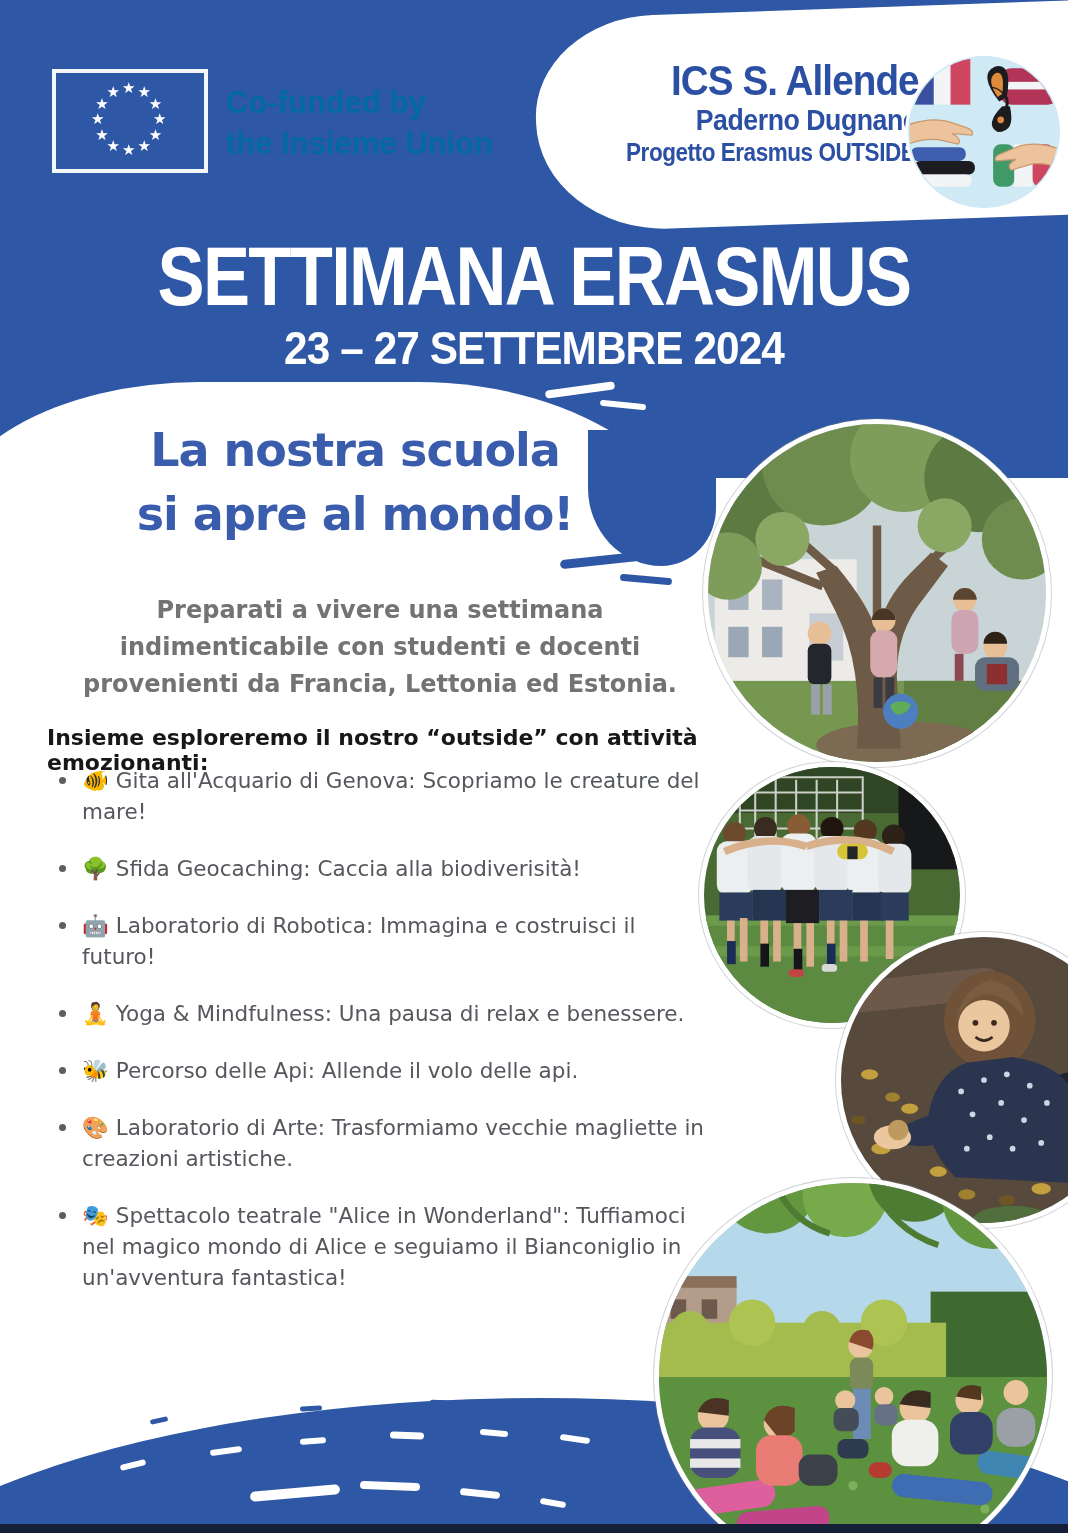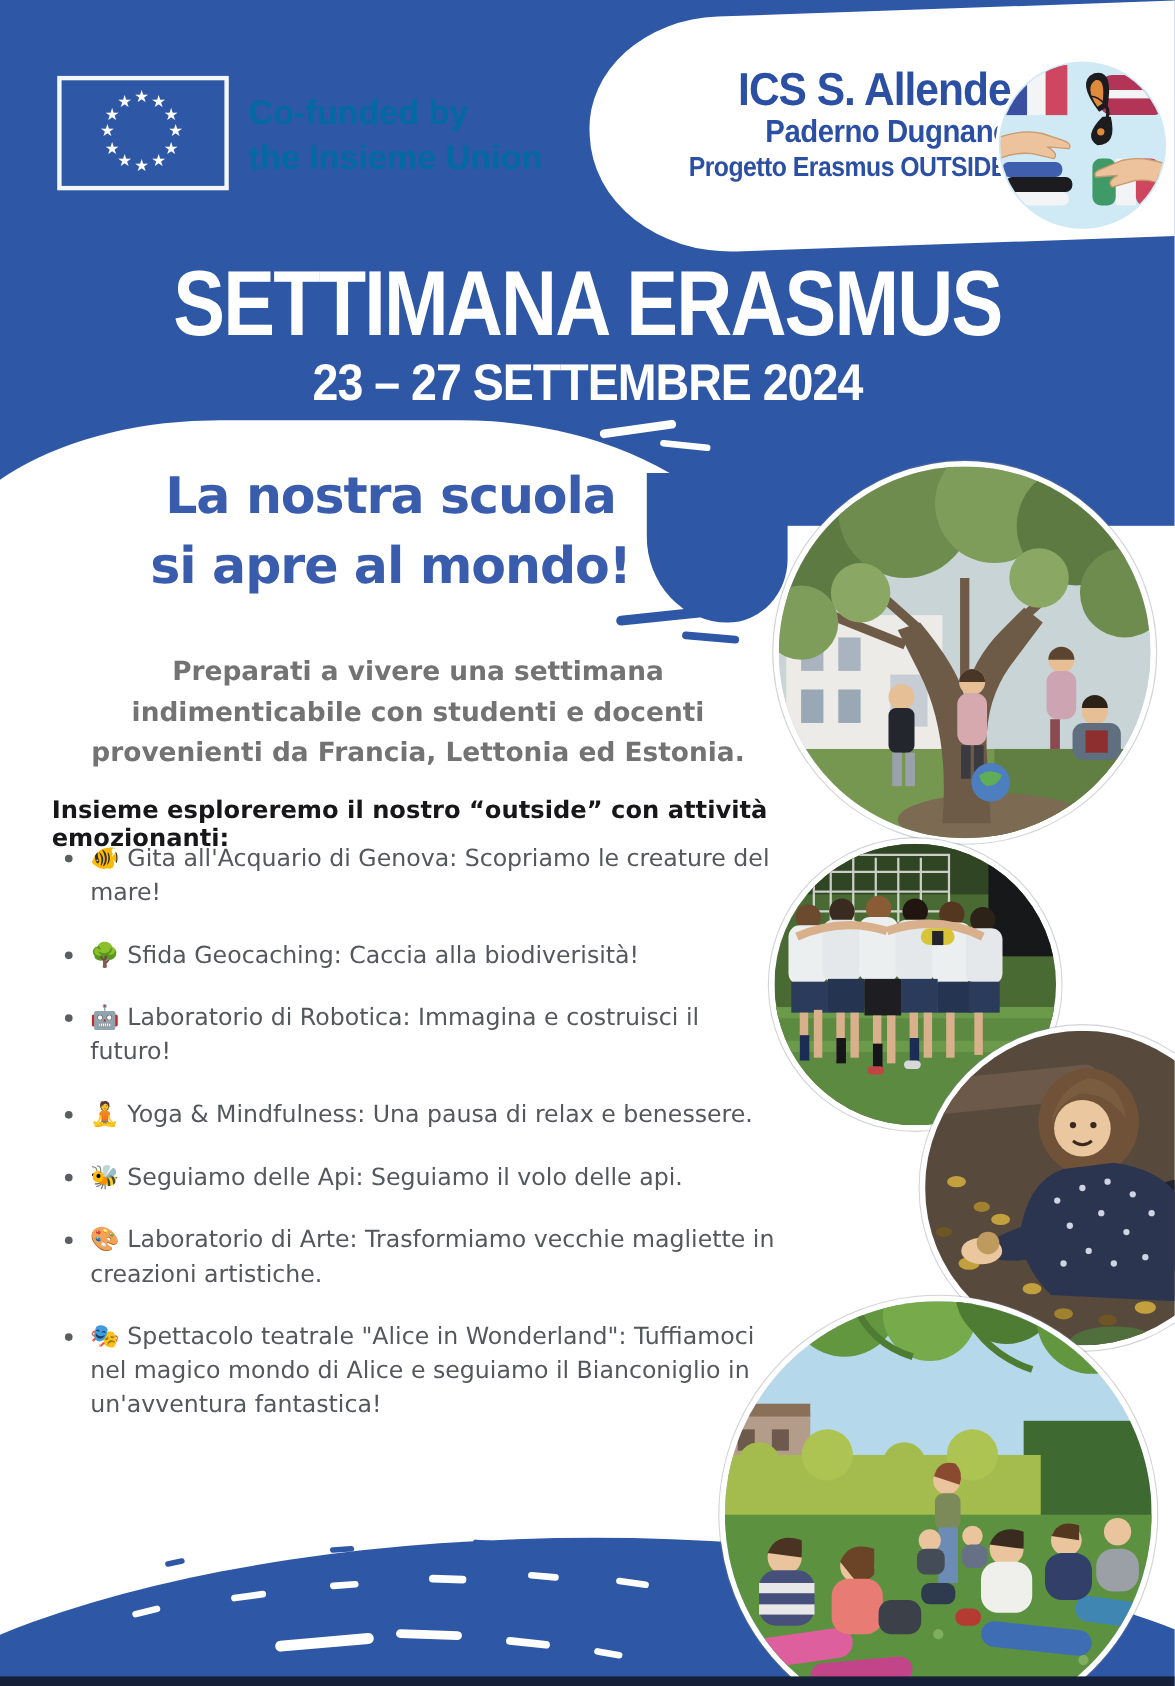--- a/index.html
+++ b/index.html
@@ -190,21 +190,21 @@
     <li>
         <span class="dot"></span>
         <span class="content"><span class="emoji">🤖</span><span>Laboratorio di Robotica: Immagina e costruisci il futuro!</span></span>
       </li>
     <li>
         <span class="dot"></span>
         <span class="content"><span class="emoji">🧘</span><span>Yoga &amp; Mindfulness: Una pausa di relax e benessere.</span></span>
       </li>
     <li>
         <span class="dot"></span>
-        <span class="content"><span class="emoji">🐝</span><span>Seguiamo delle Api: Seguiamo il volo delle api.</span></span>
+        <span class="content"><span class="emoji">🐝</span><span>Percorso delle Api: Allende il volo delle api.</span></span>
       </li>
     <li>
         <span class="dot"></span>
         <span class="content"><span class="emoji">🎨</span><span>Laboratorio di Arte: Trasformiamo vecchie magliette in creazioni artistiche.</span></span>
       </li>
     <li>
         <span class="dot"></span>
         <span class="content"><span class="emoji">🎭</span><span>Spettacolo teatrale "Alice in Wonderland": Tuffiamoci nel magico mondo di Alice e seguiamo il Bianconiglio in un'avventura fantastica!</span></span>
       </li>
   </ul>

